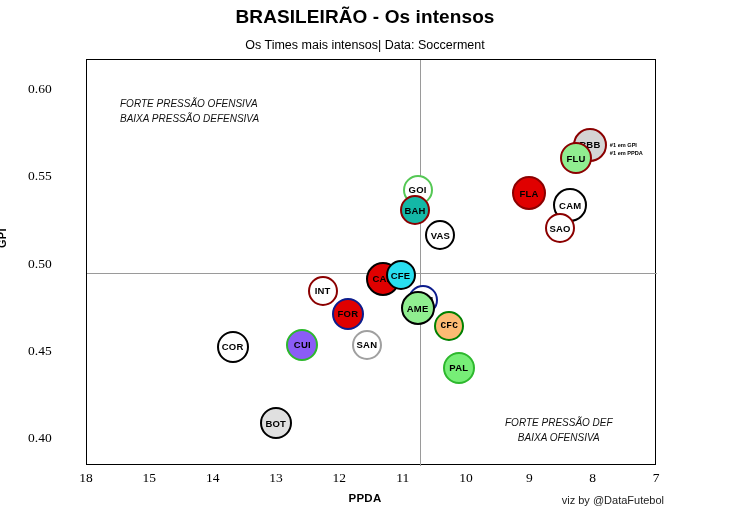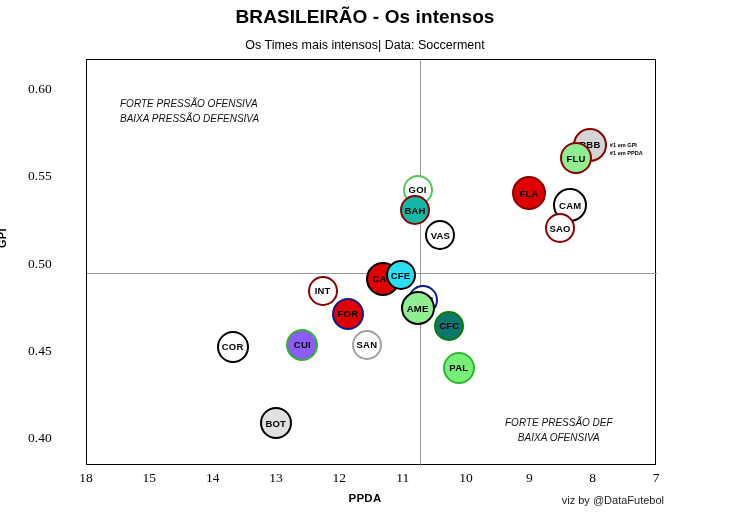--- a/index.html
+++ b/index.html
@@ -227,21 +227,21 @@
         </div>
         <div class="bubble" style="width: 34px; height: 34px; left: 313.6px; top: 231.305px; background: rgb(144, 238, 144); border: 2.4px solid rgb(0, 0, 0); z-index: 21;">
           <span>AME</span>
         </div>
         <div class="bubble" style="width: 30px; height: 30px; left: 220.6px; top: 215.88px; background: rgb(255, 255, 255); border: 2.4px solid rgb(139, 0, 0); z-index: 22;">
           <span>INT</span>
         </div>
         <div class="bubble" style="width: 32px; height: 32px; left: 244.933px; top: 237.532px; background: rgb(224, 0, 0); border: 2.4px solid rgb(12, 28, 140); z-index: 23;">
           <span>FOR</span>
         </div>
-        <div class="bubble" style="width: 30px; height: 30px; left: 347.267px; top: 250.73px; background: #0f766e; border: 2.4px solid rgb(0, 128, 0); z-index: 24;">
+        <div class="bubble" style="width: 30px; height: 30px; left: 347.267px; top: 250.73px; background: #fdba74; border: 2.4px solid rgb(0, 128, 0); z-index: 24; font-family: Liberation Mono, monospace;">
           <span>CFC</span>
         </div>
         <div class="bubble" style="width: 32px; height: 32px; left: 199.333px; top: 268.897px; background: #8b5cf6; border: 2.4px solid rgb(45, 184, 45); z-index: 25;">
           <span>CUI</span>
         </div>
         <div class="bubble" style="width: 30px; height: 30px; left: 264.933px; top: 269.897px; background: rgb(255, 255, 255); border: 2.4px solid rgb(160, 160, 160); z-index: 26;">
           <span>SAN</span>
         </div>
         <div class="bubble" style="width: 32px; height: 32px; left: 355.767px; top: 291.549px; background: rgb(119, 238, 119); border: 2.4px solid rgb(45, 184, 45); z-index: 27;">
           <span>PAL</span>

